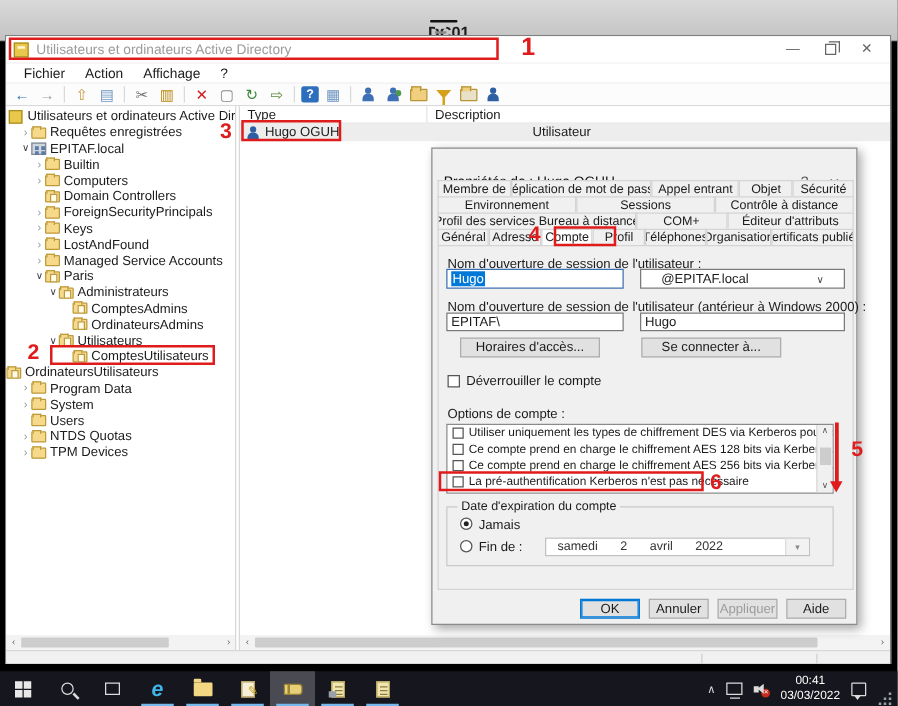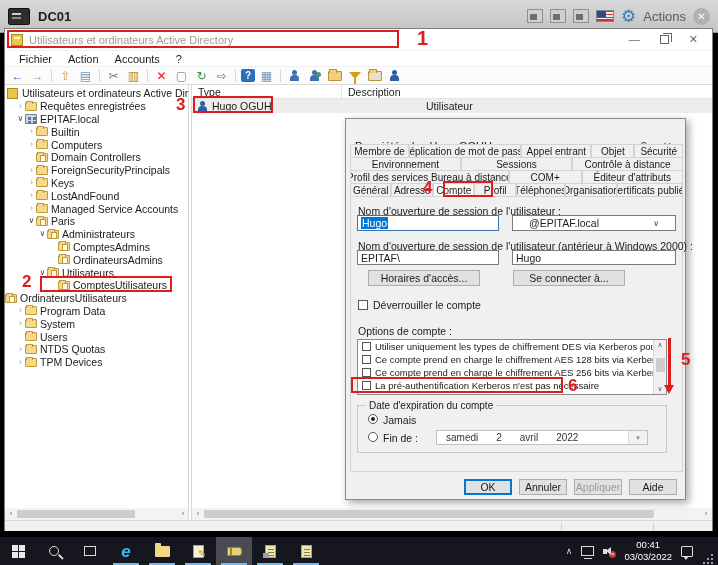--- a/index.html
+++ b/index.html
@@ -2,21 +2,21 @@
 <html><head>
 <meta charset="utf-8">
 <style>
   * { margin:0; padding:0; box-sizing:border-box; }
   html,body { width:718px; height:565px; }
   body { position:relative; background:#000; font-family:"Liberation Sans","DejaVu Sans",sans-serif; overflow:hidden; }
 
   
   .vm-bar { position:absolute; left:0; top:0; width:718px; height:28px;
     background:linear-gradient(#d9d9d9,#c3c3c3); border-bottom:1px solid #9a9a9a;
-    display:flex; align-items:center; padding:16px 8px; }
+    display:flex; align-items:center; padding:16px 8px;flex-direction:column; }
   .vm-icon { width:22px; height:17px; background:#2e2e2e; border:1px solid #111; border-radius:2px; margin-right:8px; position:relative; }
   .vm-icon::before { content:""; position:absolute; left:3px; top:4px; width:9px; height:2px; background:#cfcfcf; box-shadow:0 4px 0 #8a8a8a; }
   .vm-title { font-size:13px; font-weight:bold; color:#1d1d1d; }
   .vm-right { margin-left:auto; display:flex; align-items:center; gap:7px; }
   .vm-btn { width:16px; height:14px; background:#cfcfcf; border:1px solid #8f8f8f; position:relative; }
   .vm-btn::after { content:""; position:absolute; left:2px; bottom:2px; width:7px; height:6px; background:#6f6f6f; }
   .vm-flag { width:18px; height:12px; border:1px solid #888;
     background:linear-gradient(#c33 14%,#eee 14%,#eee 28%,#c33 28%,#c33 42%,#eee 42%,#eee 56%,#c33 56%,#c33 70%,#eee 70%,#eee 84%,#c33 84%); position:relative; }
   .vm-flag::before { content:""; position:absolute; left:0; top:0; width:9px; height:6px; background:#2b4a8c; }
   .gear { font-size:17px; color:#3a79c0; line-height:1; }
@@ -190,21 +190,21 @@
     <span class="aduc-winbtns">
       <span class="wb">—</span>
       <span class="wb-restore"></span>
       <span class="wb">✕</span>
     </span>
   </div>
 
   <div class="menubar">
     <span class="menu-item">Fichier</span>
     <span class="menu-item">Action</span>
-    <span class="menu-item">Accounts</span>
+    <span class="menu-item">Affichage</span>
     <span class="menu-item">?</span>
   </div>
 
   <div class="toolbar">
     <span class="tb-ico" style="color:#2d6fbd;font-weight:bold;">←</span>
     <span class="tb-ico" style="color:#9aa0a6;font-weight:bold;">→</span>
     <i class="tsep"></i>
     <span class="tb-ico" style="color:#c89b3c;">⇧</span>
     <span class="tb-ico" style="color:#6c94c0;">▤</span>
     <i class="tsep"></i>

